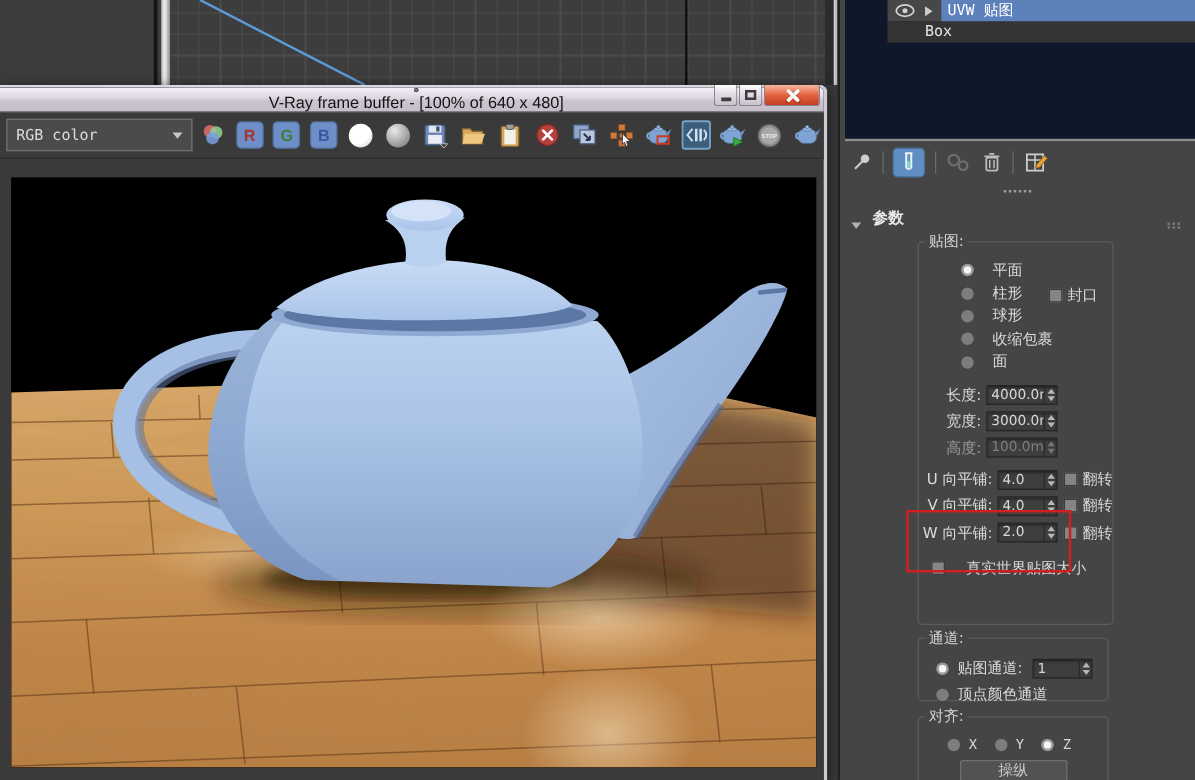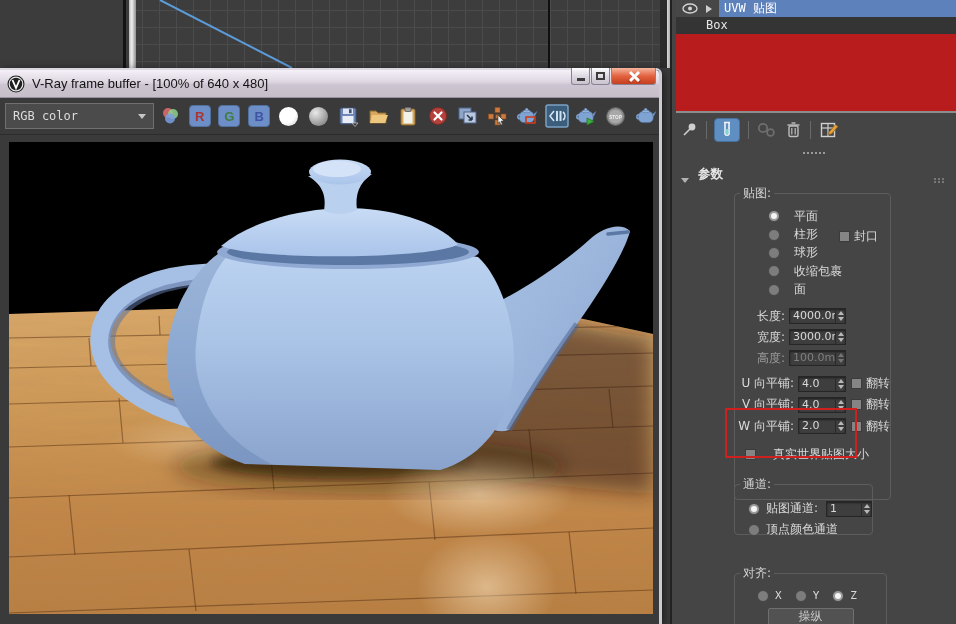--- a/index.html
+++ b/index.html
@@ -21,23 +21,23 @@
   .vp-blue-line { position:absolute; inset:0; }
   .vp-vline { position:absolute; left:412px; top:0; width:2px; height:68px; background:#101010; }
   .gap-a { position:absolute; left:660px; top:0; width:7px; height:68px; background:#2b2b2b; }
   .splitter-b { position:absolute; left:667px; top:0; width:4px; height:68px;
     background:linear-gradient(to right,#d8d8d8,#9f9f9f); }
 
   
   .vfb { position:absolute; left:0; top:68px; width:662px; height:556px; background:#3a3a3a;
     border-top:2px solid #ddd7e1; border-right:3px solid #cfc9d3; border-top-right-radius:6px;
     box-shadow:2px 2px 10px rgba(0,0,0,.55); }
-  .titlebar { height:28px; position:relative; display:flex; align-items:center;
+  .titlebar { height:20px; position:relative; display:flex; align-items:center;
     background:linear-gradient(#f5f1f8,#ddd6e1 45%,#ccc4d0 55%,#c6bec9);
-    border-bottom:1px solid #97909e; border-top-right-radius:4px; }
+    border-bottom:1px solid #97909e; border-top-right-radius:4px;flex-direction:column; }
   .vfb-logo { width:18px; height:18px; margin-left:7px; }
   .title-text { margin-left:7px; font-size:13px; color:#131313; font-family:"Liberation Sans",sans-serif; }
   .win-btns { position:absolute; right:3px; top:-2px; display:flex; }
   .wbtn { width:19px; height:17px; margin-left:1px; display:flex; align-items:center; justify-content:center;
     background:linear-gradient(#fcfcfc,#dcd7e0 55%,#c9c3cf); border:1px solid #8b8191; border-top:none;
     border-radius:0 0 3px 3px; cursor:default; }
   .wbtn.close { width:45px; background:linear-gradient(#f7b79f,#e2633f 50%,#c53f1e); }
   .glyph-min { width:8px; height:3px; background:#3c3c3c; margin-top:6px; }
   .glyph-max { width:9px; height:8px; border:2px solid #3c3c3c; background:transparent; }
   .glyph-close { position:relative; width:11px; height:11px; }
@@ -61,22 +61,22 @@
   .sphere { width:19px; height:19px; border-radius:50%; }
   .sphere.white { background:radial-gradient(circle at 35% 30%,#ffffff 55%,#c9c9c9); }
   .sphere.gray  { background:radial-gradient(circle at 35% 30%,#e9e9e9,#8e8e8e 75%); }
 
   .render { position:absolute; left:9px; top:72px; width:644px; height:472px; background:#000; }
   .render svg { display:block; }
 
   
   .panel { position:absolute; left:670px; top:0; width:286px; height:624px; background:#454545;
     border-left:2px solid #222; color:#dadada; }
-  .stack-list { position:absolute; left:4px; top:0; right:0; height:113px; background:#b91c1c;
-    border-bottom:2px solid #8d8d8d; }
+  .stack-list { position:absolute; left:4px; top:0; right:0; height:113px; background:#0f172a;
+    border-bottom:2px solid #8d8d8d;padding-left:34px; }
   .stack-row1 { height:17px; display:flex; align-items:center; background:#474747; }
   .stack-sel { flex:1; align-self:stretch; margin-left:7px; background:#5d81ba; color:#ffffff;
     padding-left:5px; line-height:17px; font-size:12px; font-family:"DejaVu Sans Mono",monospace; }
   .stack-row2 { height:17px; line-height:17px; padding-left:30px; color:#e6e6e6;
     font-family:"DejaVu Sans Mono",monospace; font-size:12px; background:#343434; }
   .tri-right { width:0; height:0; border-top:4px solid transparent; border-bottom:4px solid transparent;
     border-left:6px solid #cdcdcd; margin-left:8px; }
   .mod-toolbar { position:absolute; top:116px; left:0; right:0; height:27px; display:flex; align-items:center; }
   .msep { width:1px; height:18px; background:#6a6a6a; }
   .mtb-btn { width:26px; height:24px; border-radius:4px; display:flex; align-items:center; justify-content:center; }
@@ -87,21 +87,21 @@
   .tri-down { width:0; height:0; border-left:4px solid transparent; border-right:4px solid transparent;
     border-top:5px solid #b3b3b3; margin-left:4px; }
   .rollout-title { margin-left:9px; font-weight:bold; font-size:12.5px; color:#e8e8e8; }
   .hdr-dots { margin-left:auto; margin-right:6px; display:grid; grid-template-columns:repeat(3,3px); grid-gap:1px; opacity:.6; }
   .hdr-dots i { width:2px; height:2px; background:#9a9a9a; }
 
   .grp { position:absolute; border:1px solid #5d5d5d; border-radius:4px; }
   .grp-label { position:absolute; top:-8px; left:5px; background:#454545; padding:0 3px;
     font-size:12px; color:#d4d4d4; line-height:14px; }
   .grp-map { left:62px; top:193px; width:157px; height:307px; }
-  .grp-channel { left:62px; top:484px; width:139px; height:51px; }
+  .grp-channel { left:62px; top:510px; width:153px; height:51px; }
   .grp-align { left:62px; top:573px; width:153px; height:60px; }
 
   .radio { width:12px; height:12px; border-radius:50%; background:#7d7d7d; border:1px solid #454545;
     flex:0 0 auto; display:flex; align-items:center; justify-content:center; }
   .radio.checked { background:#9c9c9c; }
   .radio.checked::after { content:""; width:6px; height:6px; border-radius:50%; background:#f5f5f5; display:block; }
   .checkbox { width:11px; height:11px; background:#858585; border:1px solid #3b3b3b; flex:0 0 auto; }
 
   .map-rows { padding-top:13px; }
   .opt-row { display:flex; align-items:center; height:18.4px; padding-left:33px; position:relative;gap:7px; }

